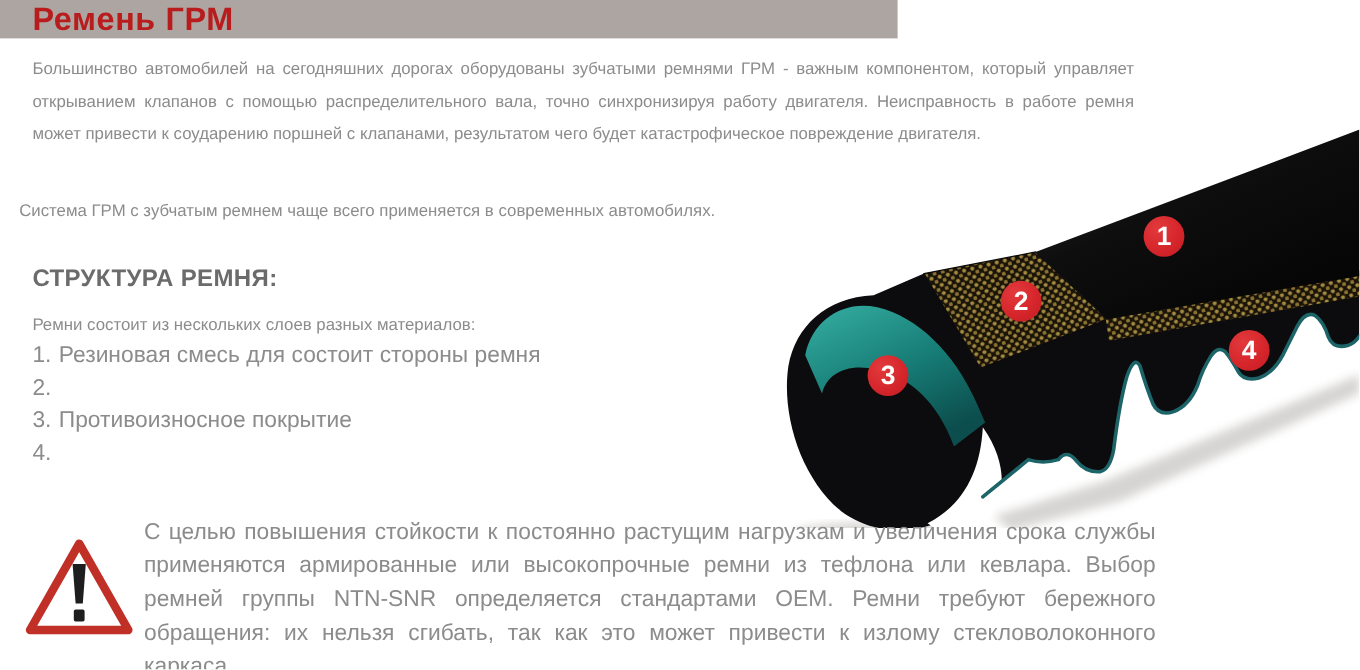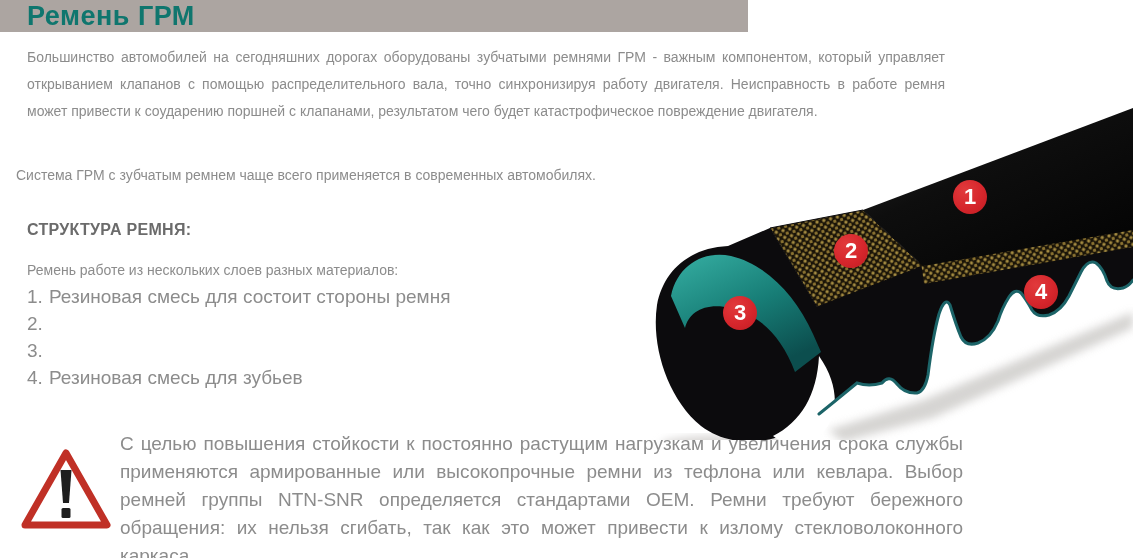--- a/index.html
+++ b/index.html
@@ -8,31 +8,31 @@
     position:relative; width:1133px; height:558px; overflow:hidden;
     background:#ffffff;
     font-family:"Liberation Sans", sans-serif;
   }
   .header-bar {
     position:absolute; left:0; top:0; width:748px; height:32px;
     background:#ACA5A1;
   }
   .header-title {
     position:absolute; left:27px; top:1px;
-    font-size:27px; font-weight:bold; color:#0f766e; line-height:31px;
+    font-size:27px; font-weight:bold; color:#b91c1c; line-height:31px;
     letter-spacing:0.5px;
   }
   .para {
     position:absolute; color:#8C8C8C; font-size:14px;
   }
   .p1 { left:27px; top:44px; width:918px; line-height:27px; text-align:justify; }
   .p2 { left:16px; top:162px; width:760px; line-height:27px; }
   .section-heading {
     position:absolute; left:27px; top:221px;
-    font-size:16px; font-weight:bold; color:#6B6B6B; letter-spacing:0.3px;
+    font-size:20px; font-weight:bold; color:#6B6B6B; letter-spacing:0.3px;
   }
   .structure-intro { left:27px; top:257px; width:620px; line-height:27px; }
   .layer-list { position:absolute; left:27px; top:283px; width:600px;
     color:#8C8C8C; font-size:19px; line-height:27px; }
   .layer-item { display:flex; }
   .layer-num { width:22px; flex:none; }
   .layer-text { white-space:pre-line; }
   .warning-text {
     position:absolute; left:120px; top:430px; width:843px;
     color:#8C8C8C; font-size:19px; line-height:28px; text-align:justify;
@@ -56,36 +56,36 @@
 
 <div class="page">
 
   <div class="header-bar"></div>
   <div class="header-title">Ремень ГРМ</div>
 
   <div class="para p1">Большинство автомобилей на сегодняшних дорогах оборудованы зубчатыми ремнями ГРМ - важным компонентом, который управляет открыванием клапанов с помощью распределительного вала, точно синхронизируя работу двигателя. Неисправность в работе ремня может привести к соударению поршней с клапанами, результатом чего будет катастрофическое повреждение двигателя.</div>
   <div class="para p2">Система ГРМ с зубчатым ремнем чаще всего применяется в современных автомобилях.</div>
 
   <div class="section-heading">СТРУКТУРА РЕМНЯ:</div>
-  <div class="para structure-intro">Ремень работе из нескольких слоев разных материалов:</div>
+  <div class="para structure-intro">Ремни состоит из нескольких слоев разных материалов:</div>
 
   <div class="layer-list">
     <div class="layer-item">
       <span class="layer-num">1.</span>
       <span class="layer-text">Резиновая смесь для состоит стороны ремня</span>
     </div>
     <div class="layer-item">
       <span class="layer-num">2.</span>
     </div>
     <div class="layer-item">
       <span class="layer-num">3.</span>
+      <span class="layer-text">Противоизносное покрытие</span>
     </div>
     <div class="layer-item">
       <span class="layer-num">4.</span>
-      <span class="layer-text">Резиновая смесь для зубьев</span>
     </div>
   </div>
 
   <div class="diagram">
     <svg width="500" height="340" viewBox="0 0 500 340" xmlns="http://www.w3.org/2000/svg">
       <defs>
         <pattern id="weave" width="7" height="7" patternUnits="userSpaceOnUse" patternTransform="rotate(-14)">
           <rect width="7" height="7" fill="#1A1408"></rect>
           <circle cx="2" cy="2" r="1.7" fill="#A48B41"></circle>
           <circle cx="5.5" cy="5.5" r="1.7" fill="#8A7231"></circle>

